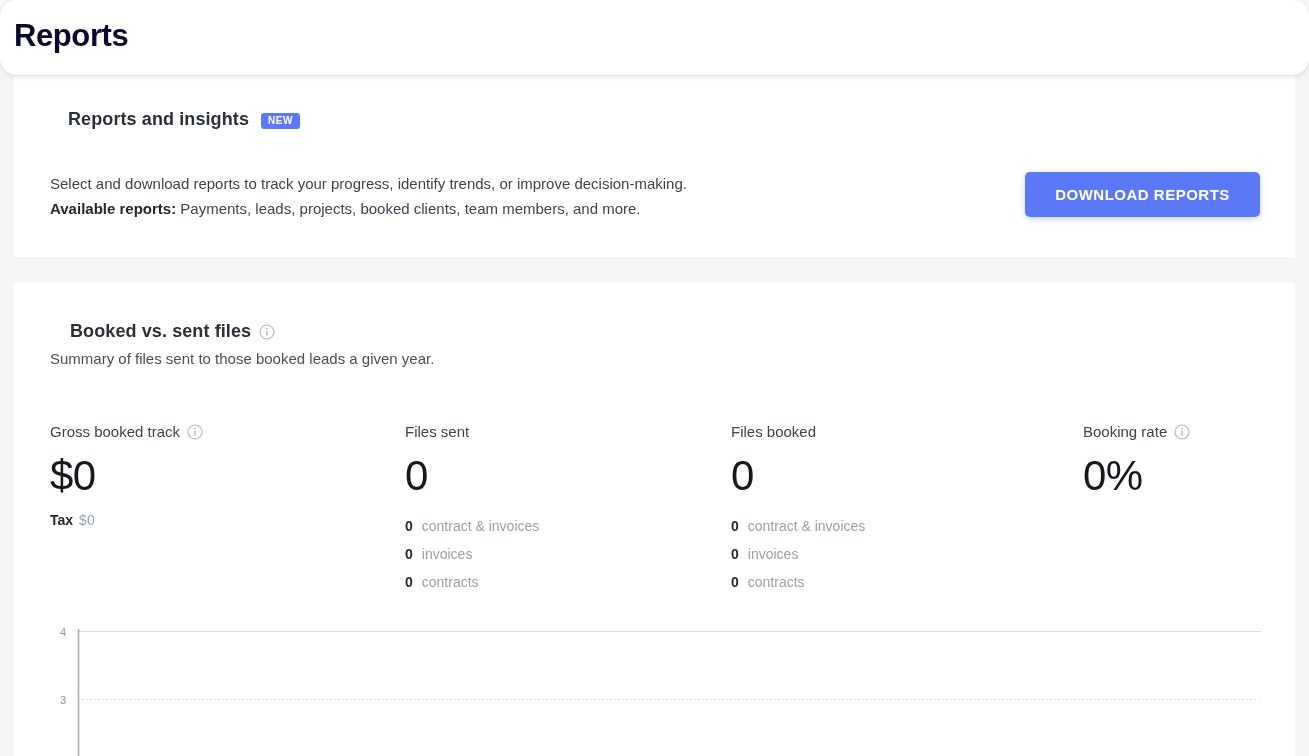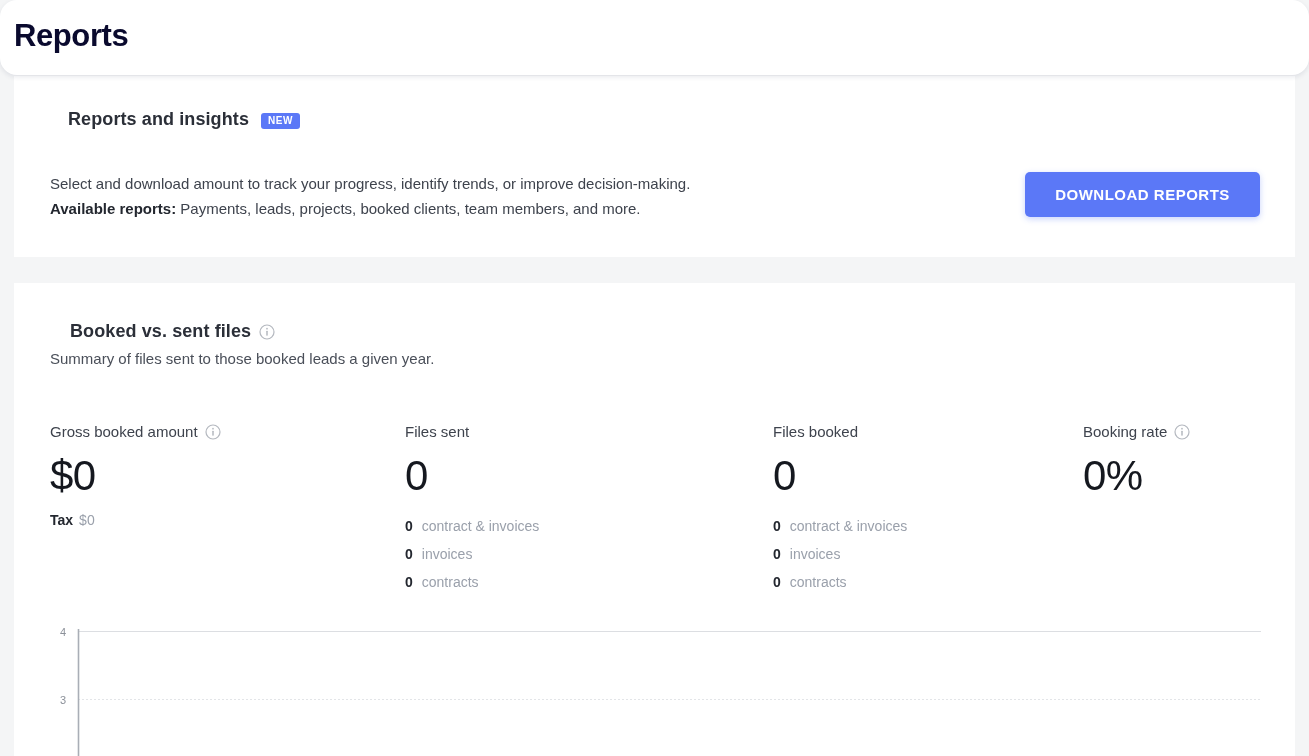--- a/index.html
+++ b/index.html
@@ -234,21 +234,21 @@
 </div>
 
 <div class="card" id="card-insights">
 
   <div class="insights-head">
     <span class="insights-title">Reports and insights</span>
     <span class="badge-new">NEW</span>
   </div>
 
   <div class="insights-desc">
-    <span>Select and download amount to track your progress, identify trends, or improve decision-making.</span>
+    <span>Select and download reports to track your progress, identify trends, or improve decision-making.</span>
     <span class="line2"><span class="strong">Available reports:</span><span> Payments, leads, projects, booked clients, team members, and more.</span></span>
   </div>
 
   <button class="btn-download">DOWNLOAD REPORTS</button>
 </div>
 
 <div class="card" id="card-booked">
 
   <div class="bvs-head">
     <div class="bvs-title-row">
@@ -262,21 +262,21 @@
       </span>
     </div>
     <div class="bvs-sub">Summary of files sent to those booked leads a given year.</div>
   </div>
 
 
   <div class="stats">
 
     <div class="stat" style="left:36px;">
       <div class="stat-label">
-        <span>Gross booked amount</span>
+        <span>Gross booked track</span>
         <span class="info-icon">
           <svg width="16" height="16" viewBox="0 0 16 16">
             <circle cx="8" cy="8" r="7" fill="none" stroke="#b4b8bf" stroke-width="1.2"></circle>
             <circle cx="8" cy="4.7" r="0.85" fill="#b4b8bf"></circle>
             <rect x="7.25" y="6.7" width="1.5" height="5" rx="0.6" fill="#b4b8bf"></rect>
           </svg>
         </span>
       </div>
       <div class="stat-value">$0</div>
       <div class="stat-tax">
@@ -298,21 +298,21 @@
           <span class="breakdown-num">0</span>
           <span class="breakdown-txt">invoices</span>
         </div>
         <div class="breakdown-row">
           <span class="breakdown-num">0</span>
           <span class="breakdown-txt">contracts</span>
         </div>
       </div>
     </div>
 
-    <div class="stat" style="left:759px;">
+    <div class="stat" style="left:717px;">
       <div class="stat-label">
         <span>Files booked</span>
       </div>
       <div class="stat-value">0</div>
       <div class="breakdown">
         <div class="breakdown-row">
           <span class="breakdown-num">0</span>
           <span class="breakdown-txt">contract &amp; invoices</span>
         </div>
         <div class="breakdown-row">

